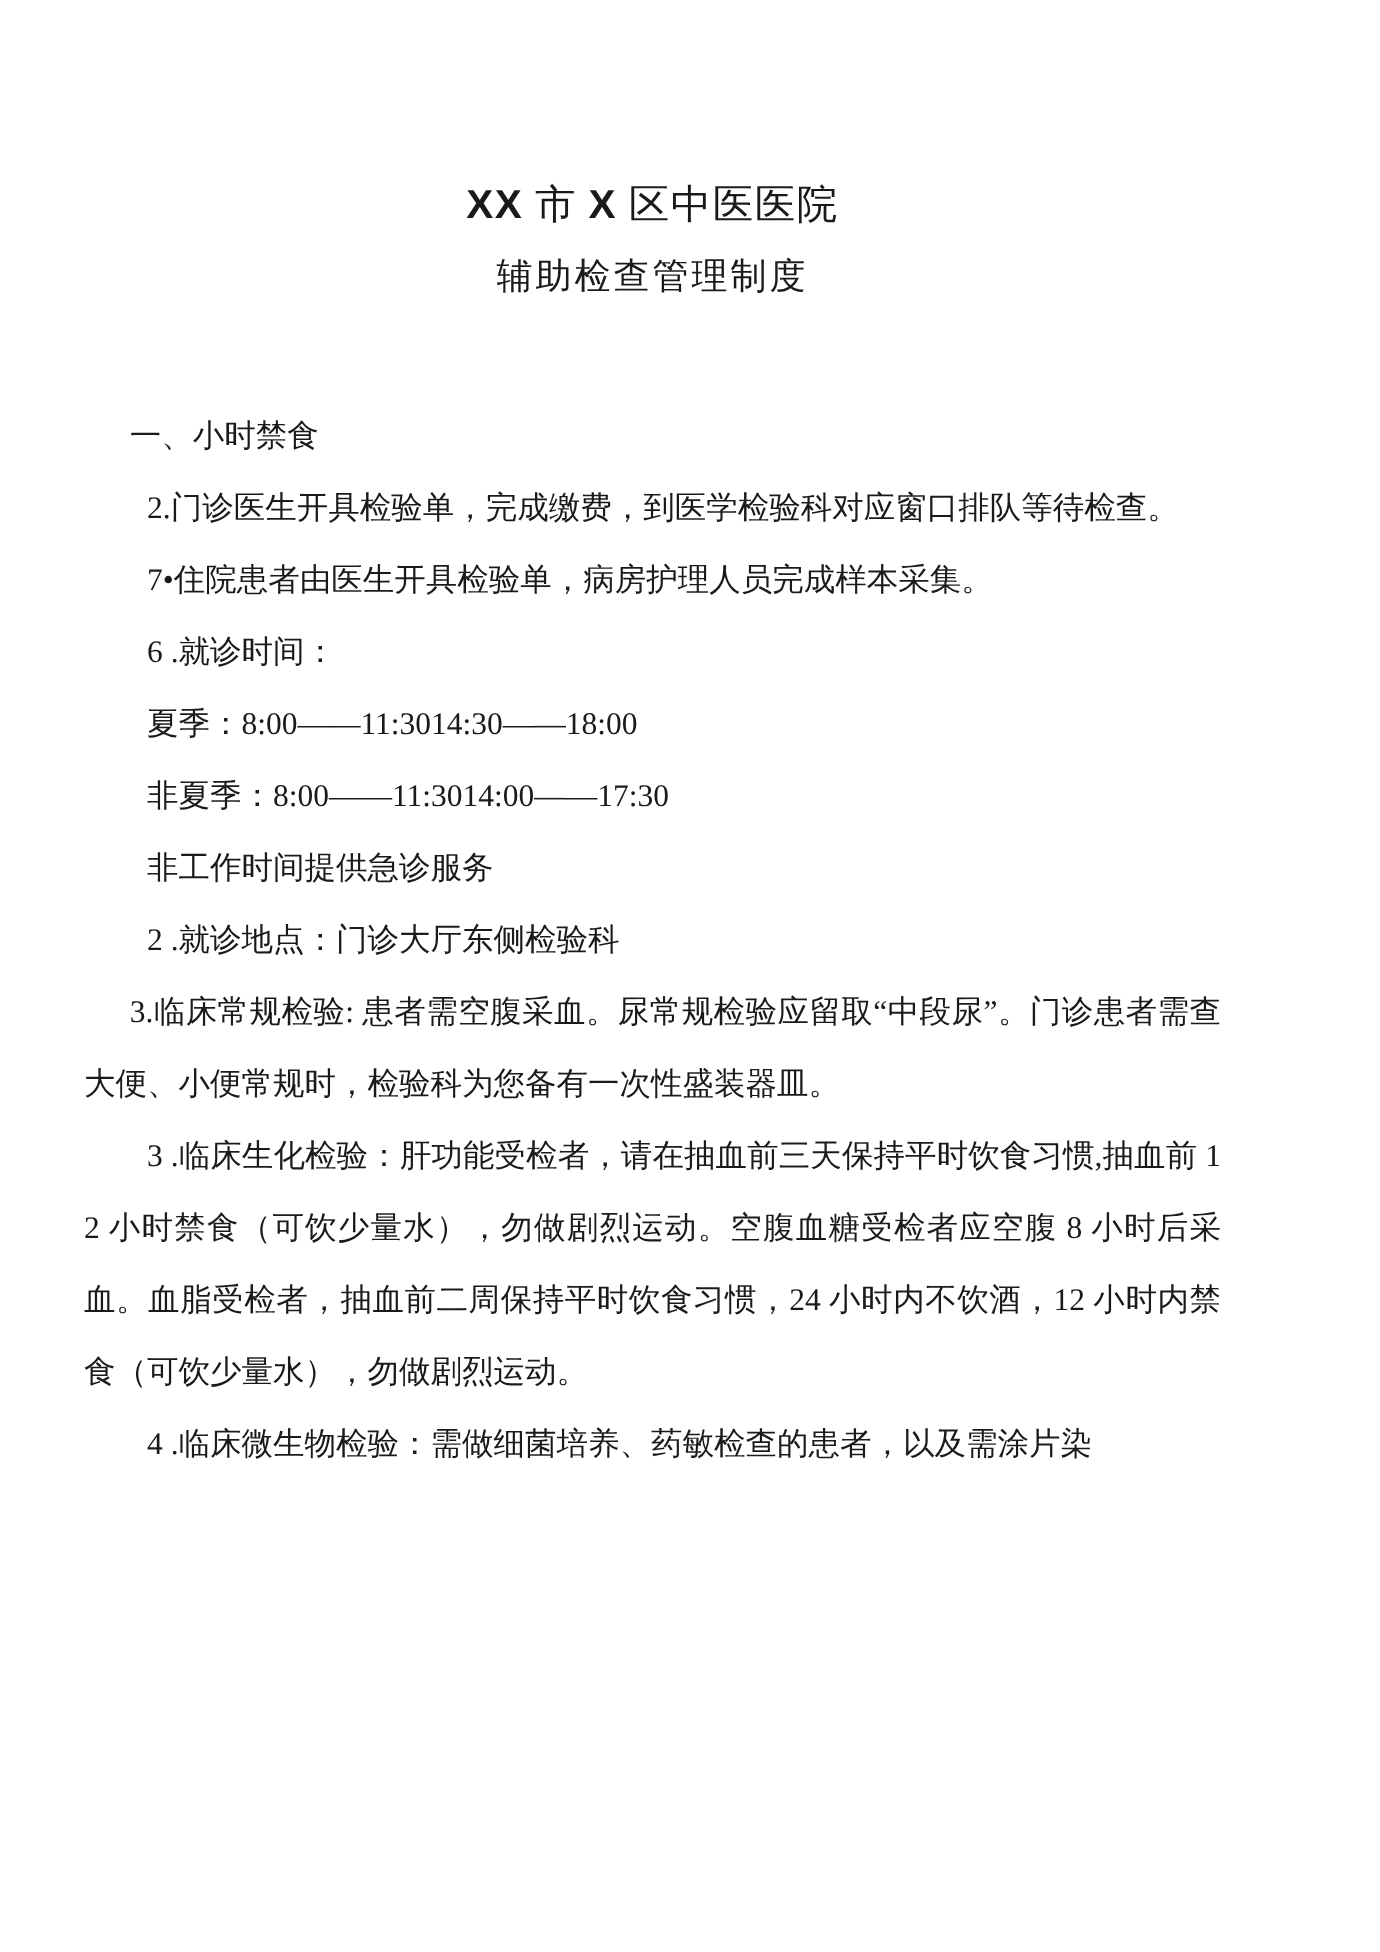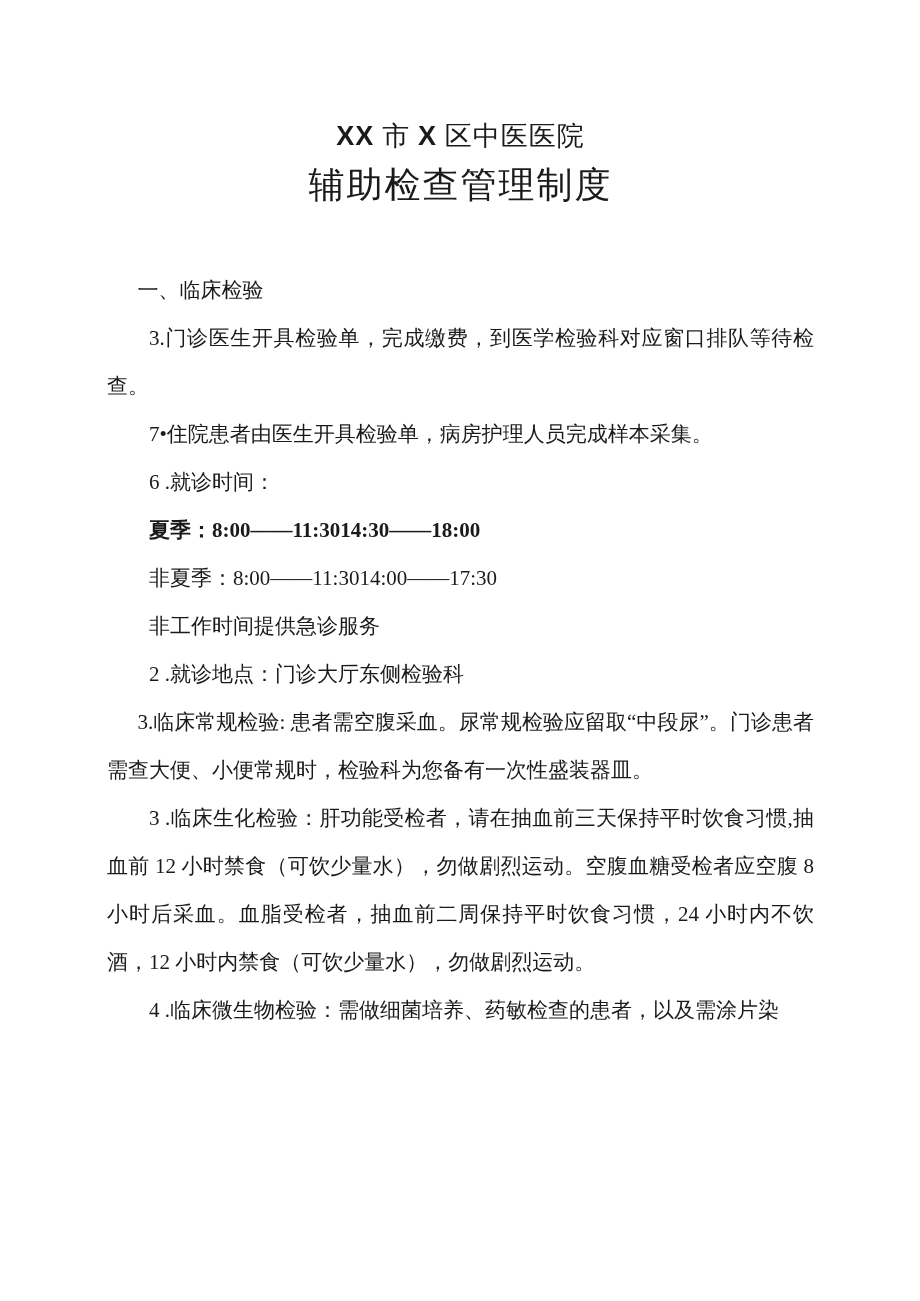--- a/index.html
+++ b/index.html
@@ -10,65 +10,65 @@
   .page {
     position: relative;
     width: 920px;
     height: 1301px;
     margin: 0;
     background: #ffffff;
     color: #1a1a1a;
     font-family: "Liberation Serif", "DejaVu Serif", serif;
     font-size: 21px;
     box-sizing: border-box;
-    padding: 112px 106px 0 107px;
+    padding: 112px 106px 0 56px;
     overflow: hidden;
   }
   .title {
     text-align: center;
     font-size: 27px;
     line-height: 48px;
     letter-spacing: 1px;
     white-space: pre;
   }
   .title .b {
     font-weight: bold;
     font-family: "Liberation Sans", "DejaVu Sans", sans-serif;
   }
   .subtitle {
     text-align: center;
-    font-size: 36px;
+    font-size: 24px;
     line-height: 50px;
     letter-spacing: 2px;
   }
   .content {
     margin-top: 56px;
   }
   p.para {
     margin: 0;
     line-height: 48px;
     text-align: justify;
     word-break: break-all;
   }
   .indent    { text-indent: 2em; }
   .indent-sm { text-indent: 1.45em; }
-  .gap-lg    { margin-top: 24px; font-weight: bold; }
+  .gap-lg    { margin-top: 24px; }
 </style>
 </head>
 <body>
 
 <div class="page">
 
   <div class="title"><span class="b">XX</span><span> 市 </span><span class="b">X</span><span> 区中医医院</span></div>
 
   <div class="subtitle">辅助检查管理制度</div>
 
   <div class="content">
-    <p class="para indent-sm">一、临床检验</p>
-    <p class="para indent">3.门诊医生开具检验单，完成缴费，到医学检验科对应窗口排队等待检查。</p>
+    <p class="para indent-sm">一、小时禁食</p>
+    <p class="para indent">2.门诊医生开具检验单，完成缴费，到医学检验科对应窗口排队等待检查。</p>
     <p class="para indent">7•住院患者由医生开具检验单，病房护理人员完成样本采集。</p>
     <p class="para indent">6 .就诊时间：</p>
     <p class="para indent gap-lg">夏季：8:00——11:3014:30——18:00</p>
     <p class="para indent">非夏季：8:00——11:3014:00——17:30</p>
     <p class="para indent">非工作时间提供急诊服务</p>
     <p class="para indent">2 .就诊地点：门诊大厅东侧检验科</p>
     <p class="para indent-sm">3.临床常规检验: 患者需空腹采血。尿常规检验应留取“中段尿”。门诊患者需查大便、小便常规时，检验科为您备有一次性盛装器皿。</p>
     <p class="para indent">3 .临床生化检验：肝功能受检者，请在抽血前三天保持平时饮食习惯,抽血前 12 小时禁食（可饮少量水），勿做剧烈运动。空腹血糖受检者应空腹 8 小时后采血。血脂受检者，抽血前二周保持平时饮食习惯，24 小时内不饮酒，12 小时内禁食（可饮少量水），勿做剧烈运动。</p>
     <p class="para indent">4 .临床微生物检验：需做细菌培养、药敏检查的患者，以及需涂片染</p>
   </div>

